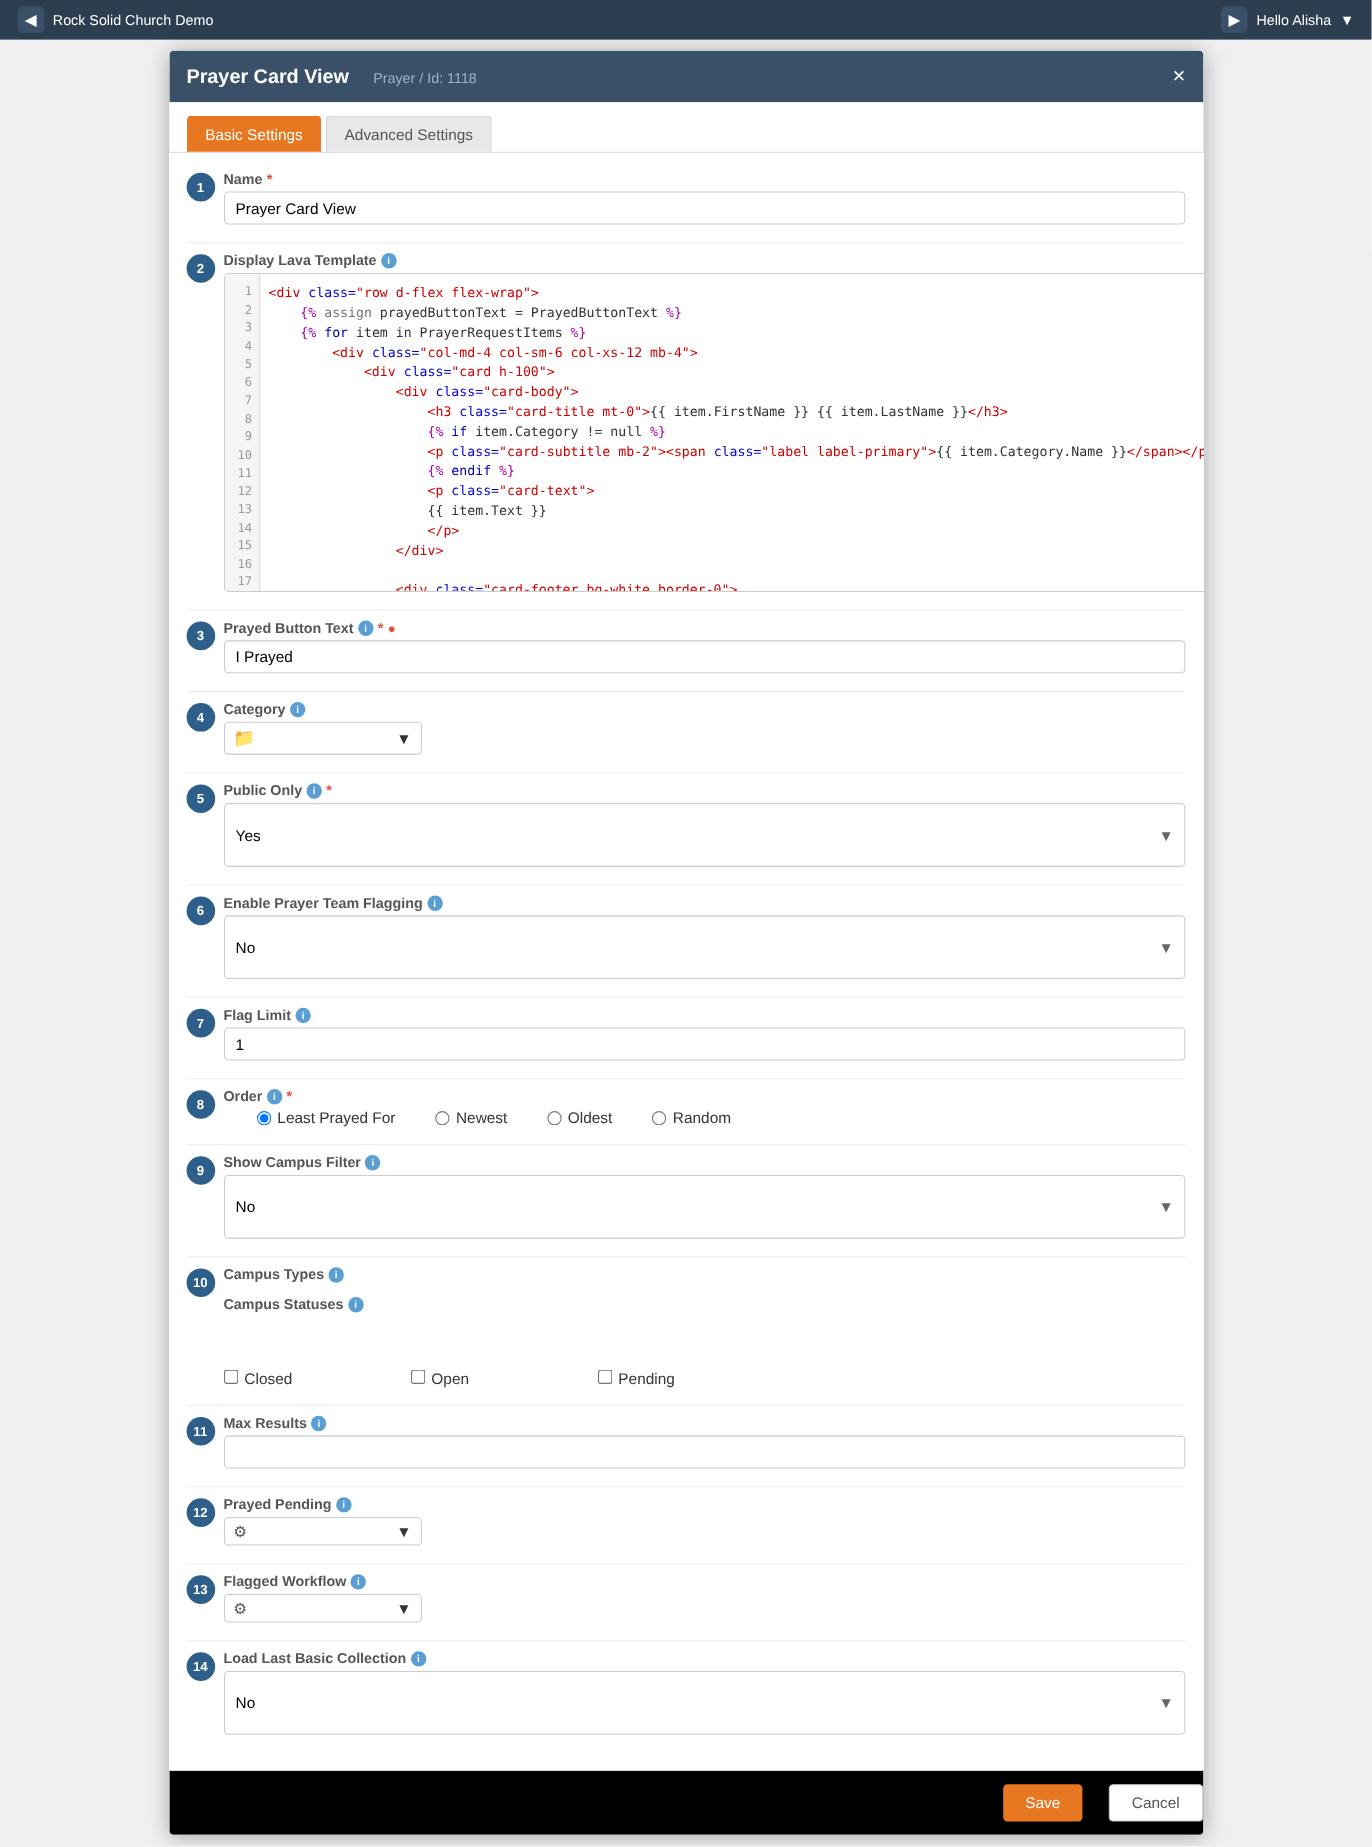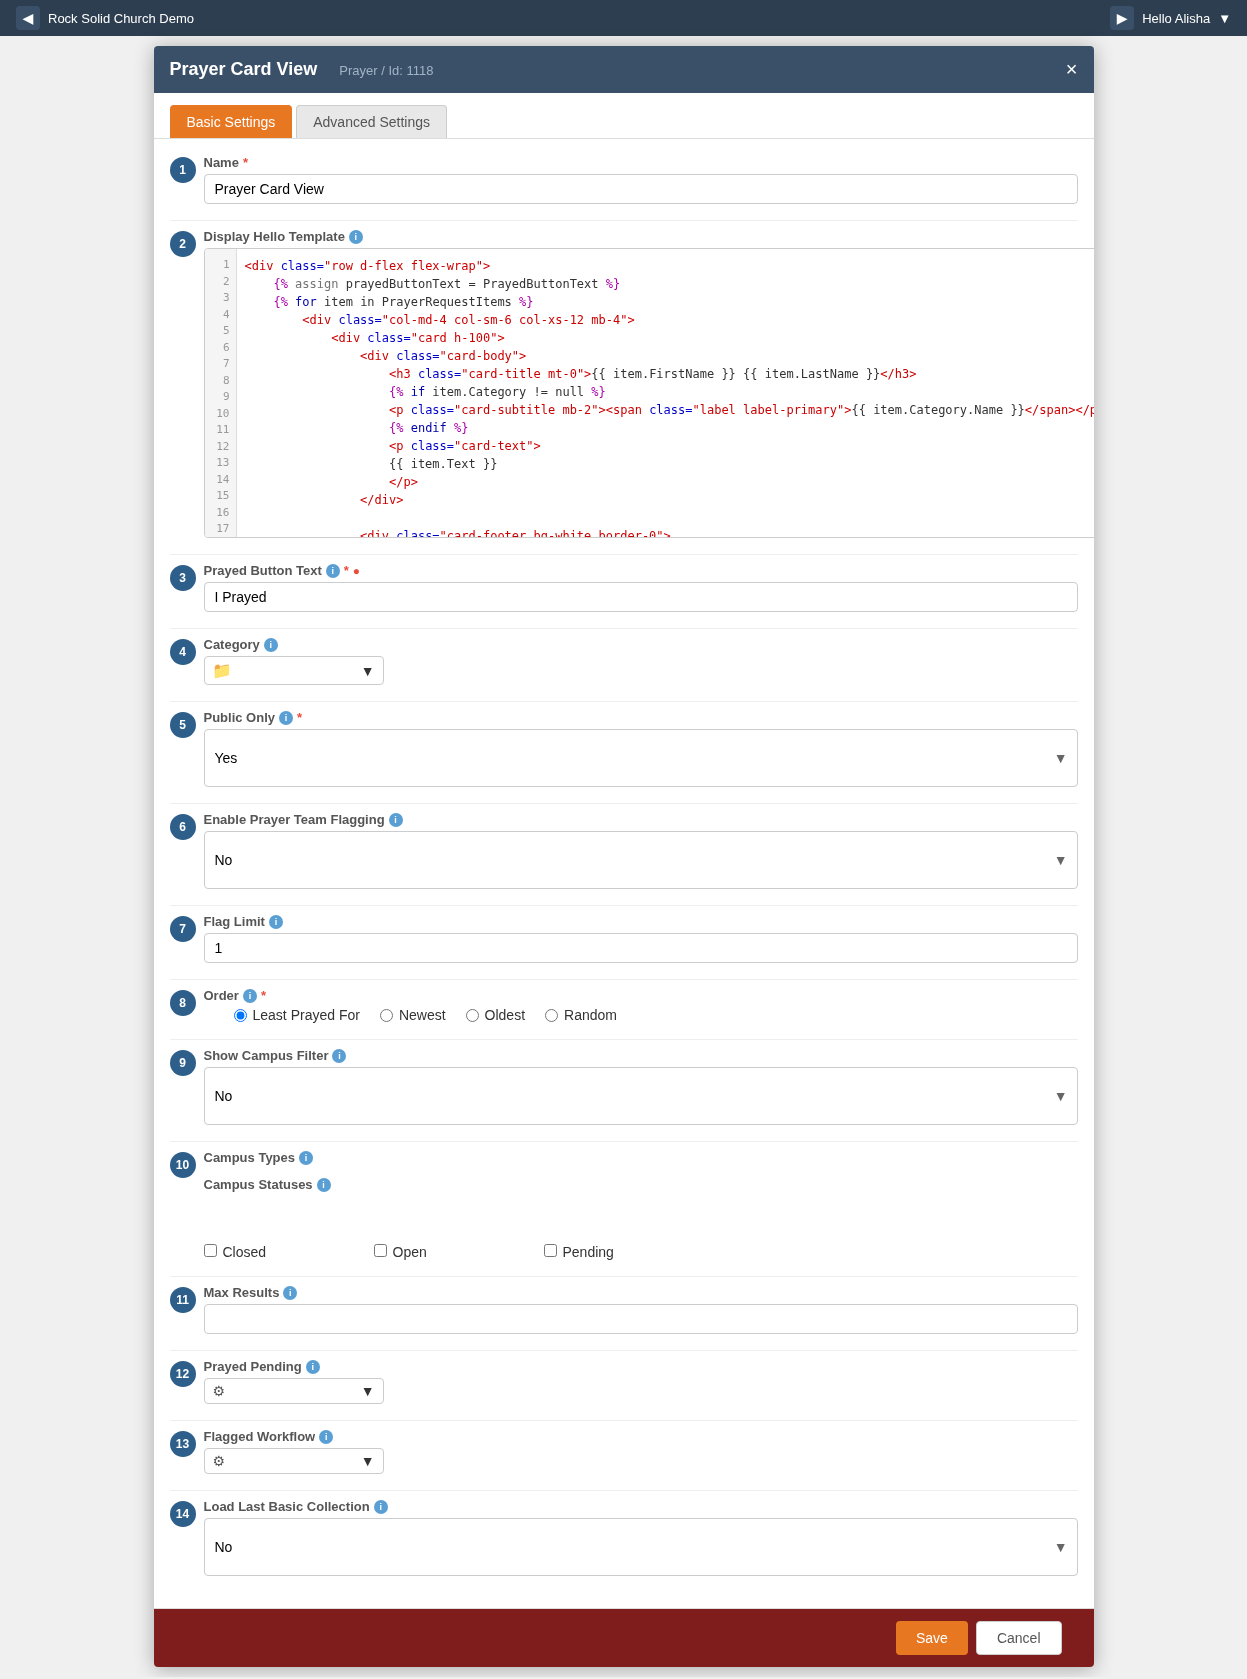--- a/index.html
+++ b/index.html
@@ -195,21 +195,21 @@
       padding: 4px 8px;
       background: white;
       cursor: pointer;
       justify-content: space-between;
     }
     .category-folder { color: #555; font-size: 16px; }
 
     .radio-group {
       display: flex;
       align-items: center;
-      gap: 20px;
+      gap: 36px;
       flex-wrap: wrap;
       padding-left: 30px;
     }
     .radio-option {
       display: flex;
       align-items: center;
       gap: 6px;
       cursor: pointer;
     }
     .radio-option input[type="radio"] { cursor: pointer; }
@@ -240,26 +240,26 @@
       margin-top: 48px;
     }
 
     .divider {
       border: none;
       border-top: 1px solid #eee;
       margin: 8px 0;
     }
 
     .modal-footer {
-      background: #7f1d1d;
+      background: #000000;
       border-top: 1px solid #ddd;
-      padding: 12px 32px;
+      padding: 12px 0;
       display: flex;
       justify-content: flex-end;
-      gap: 8px;
+      gap: 24px;
     }
     .btn-save {
       background: #e87722;
       color: white;
       border: none;
       padding: 8px 20px;
       border-radius: 4px;
       cursor: pointer;
       font-size: 14px;
     }
@@ -328,21 +328,21 @@
         <input type="text" class="text-input" value="Prayer Card View" style="">
       </div>
     </div>
 
     <hr class="divider">
 
     <div class="section-row">
       <div class="section-number">2</div>
       <div class="section-content">
         <div class="field-label">
-          <span>Display Hello Template</span>
+          <span>Display Lava Template</span>
           <span class="info-icon">i</span>
         </div>
         <div class="code-editor">
           <div class="code-editor-inner">
             <div class="line-numbers">
               1<br>2<br>3<br>4<br>5<br>6<br>7<br>8<br>9<br>10<br>11<br>12<br>13<br>14<br>15<br>16<br>17<br>18<br>19<br>20<br>21<br>22<br>23<br>24<br>25<br>26<br>27<br>28
             </div>
             <div class="code-content"><span class="tag">&lt;div</span> <span class="attr">class=</span><span class="string">"row d-flex flex-wrap"</span><span class="tag">&gt;</span>
     <span style="color:#a0a">{%</span> <span style="color:#737373">assign</span> prayedButtonText = PrayedButtonText <span style="color:#a0a">%}</span>
     <span style="color:#a0a">{%</span> <span style="color:#00a">for</span> item in PrayerRequestItems <span style="color:#a0a">%}</span>

